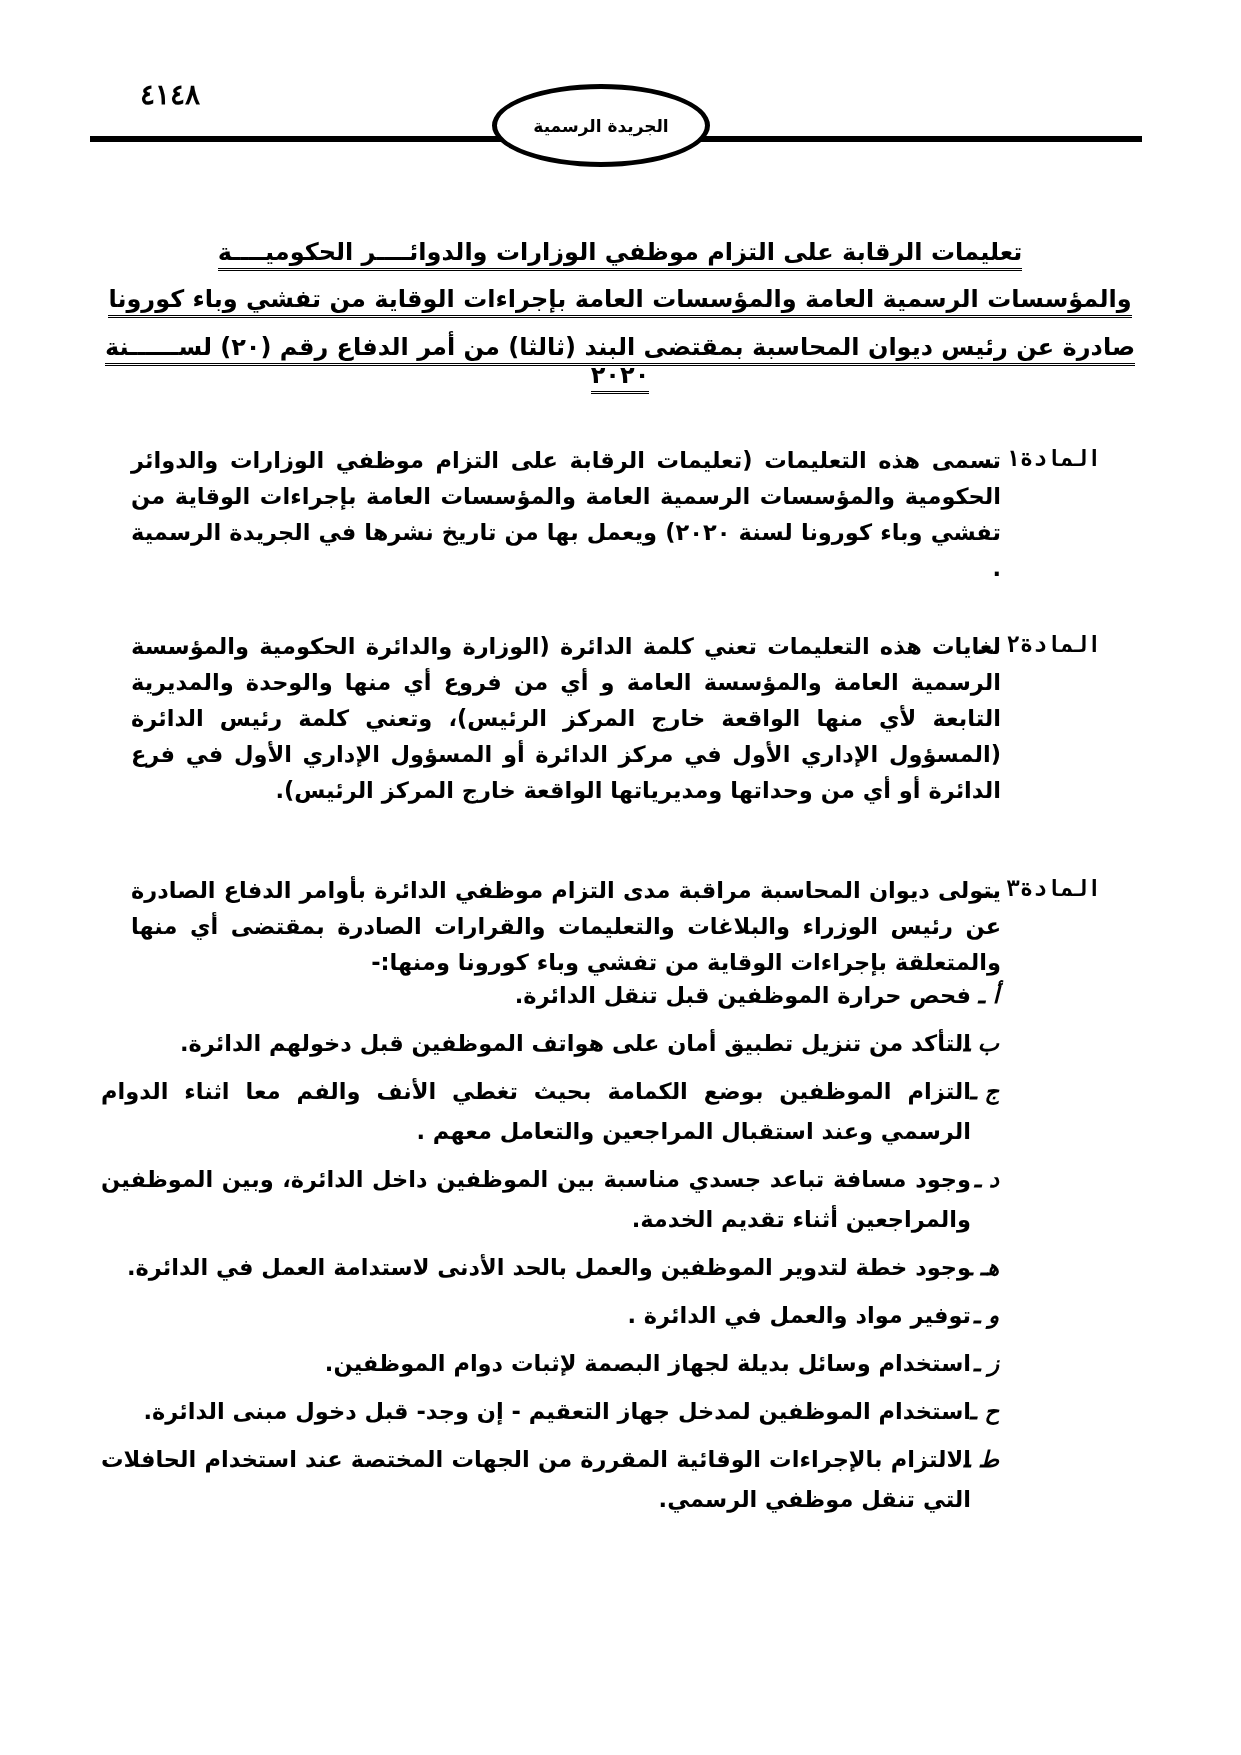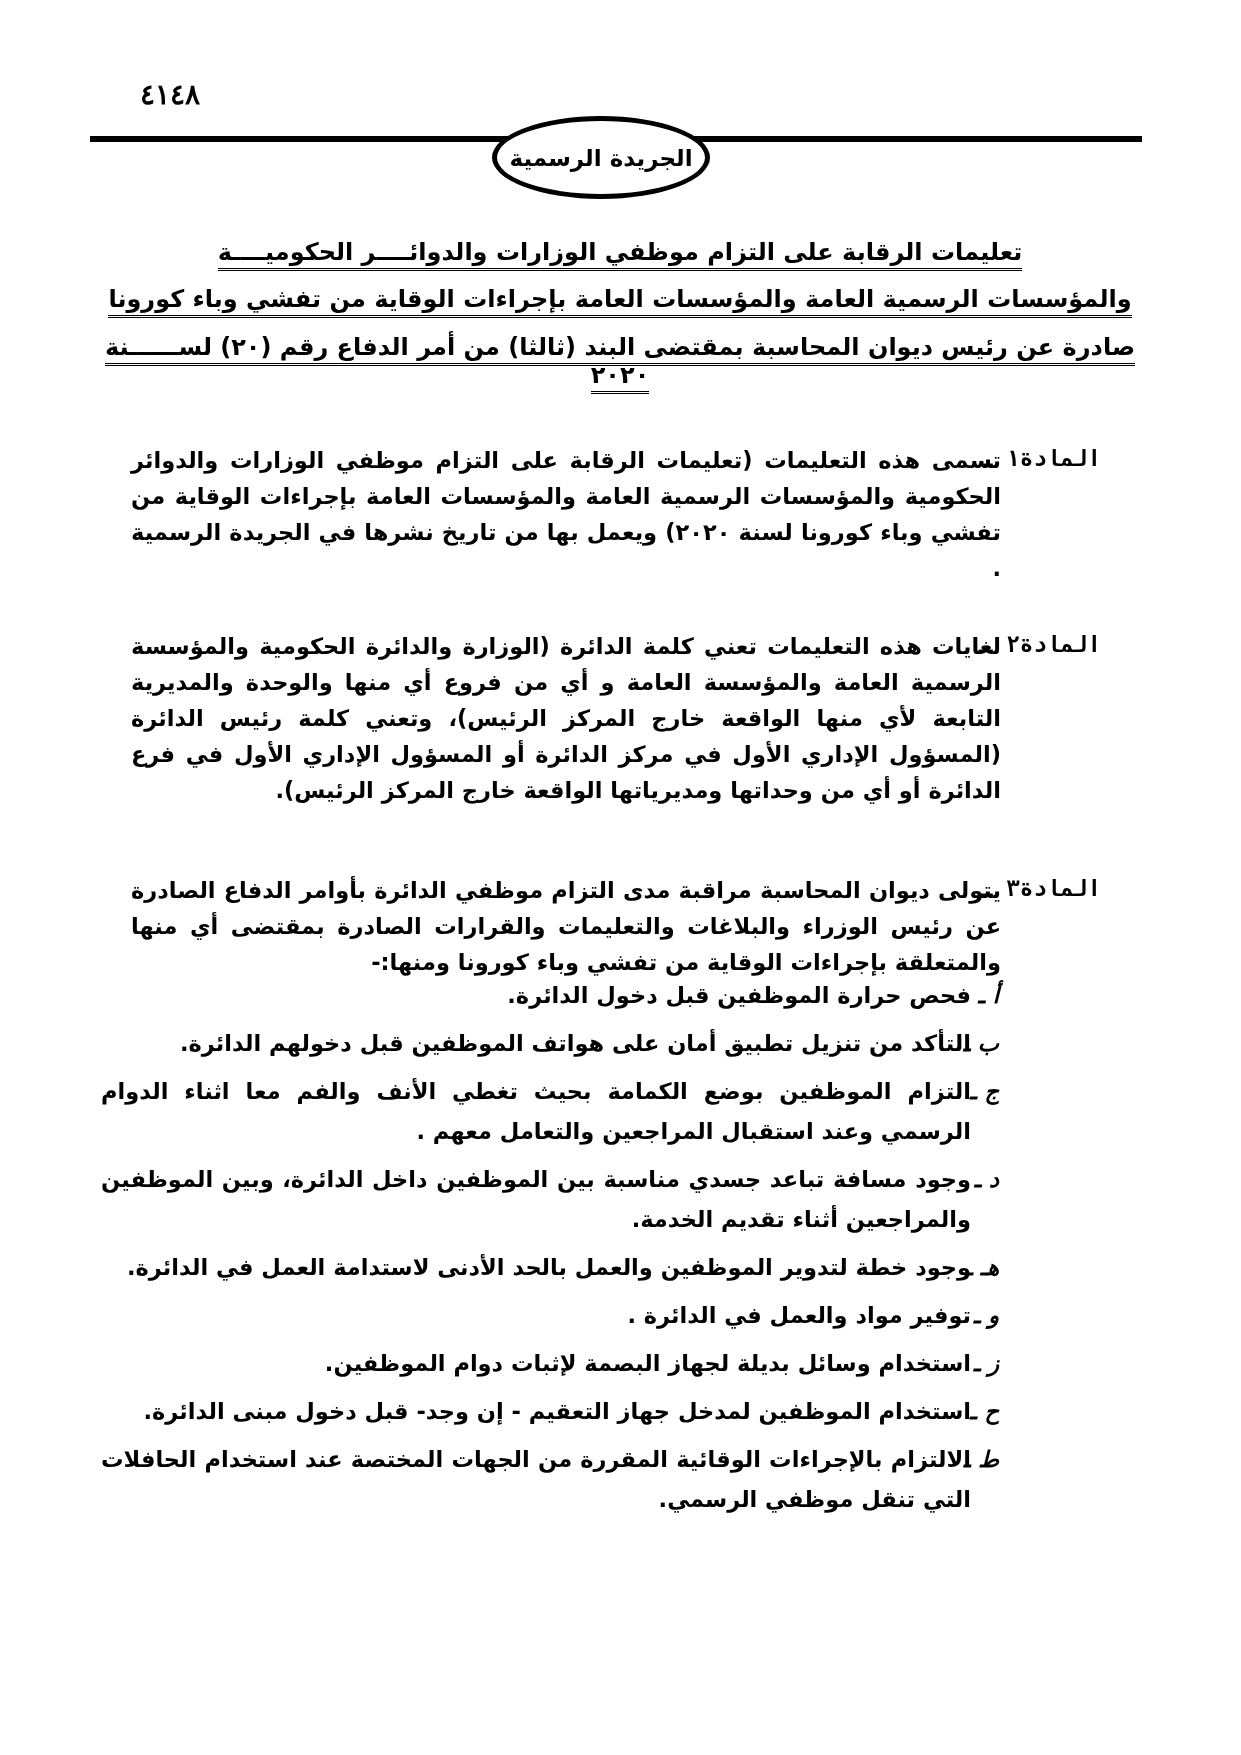--- a/index.html
+++ b/index.html
@@ -11,24 +11,24 @@
     .page-number {
       position: absolute; left: 140px; top: 78px;
       font-family: "DejaVu Serif", serif; font-weight: bold; font-size: 28px;
       letter-spacing: 6px; direction: rtl;
     }
     .rule {
       position: absolute; left: 90px; top: 136px; width: 1052px; height: 6px;
       background: #000;
     }
     .oval {
-      position: absolute; left: 492px; top: 116px; width: 218px; height: 83px;
+      position: absolute; left: 492px; top: 84px; width: 218px; height: 83px;
       border: 5px solid #000; border-radius: 50%; background: #fff;
       box-sizing: border-box; display: flex; align-items: center; justify-content: center;
-      font-weight: bold; font-size: 23px; direction: rtl;
+      font-weight: bold; font-size: 17px; direction: rtl;
     }
     .title {
       position: absolute; left: 100px; width: 1040px; text-align: center; direction: rtl;
       font-weight: bold; font-size: 24px;
     }
     .title span {
       border-bottom: 3px double #000; padding-bottom: 2px;
     }
     .t1 { top: 238px; }
     .t2 { top: 285px; }
@@ -80,21 +80,21 @@
 </div>
 
 <div class="article a3">
   <div class="label">المادة٣ ـ</div>
   <div class="body">يتولى ديوان المحاسبة مراقبة مدى التزام موظفي الدائرة بأوامر الدفاع الصادرة عن رئيس الوزراء والبلاغات والتعليمات والقرارات الصادرة بمقتضى أي منها والمتعلقة بإجراءات الوقاية من تفشي وباء كورونا ومنها:-</div>
 </div>
 
 <div class="items">
   <div class="item">
     <span class="mark">أ ـ</span>
-    <div class="text">فحص حرارة الموظفين قبل دخول الدائرة.</div>
+    <div class="text">فحص حرارة الموظفين قبل تنقل الدائرة.</div>
   </div>
   <div class="item">
     <span class="mark">ب ـ</span>
     <div class="text">التأكد من تنزيل تطبيق أمان على هواتف الموظفين قبل دخولهم الدائرة.</div>
   </div>
   <div class="item">
     <span class="mark">ج ـ</span>
     <div class="text">التزام الموظفين بوضع الكمامة بحيث تغطي الأنف والفم معا اثناء الدوام الرسمي وعند استقبال المراجعين والتعامل معهم .</div>
   </div>
   <div class="item">

